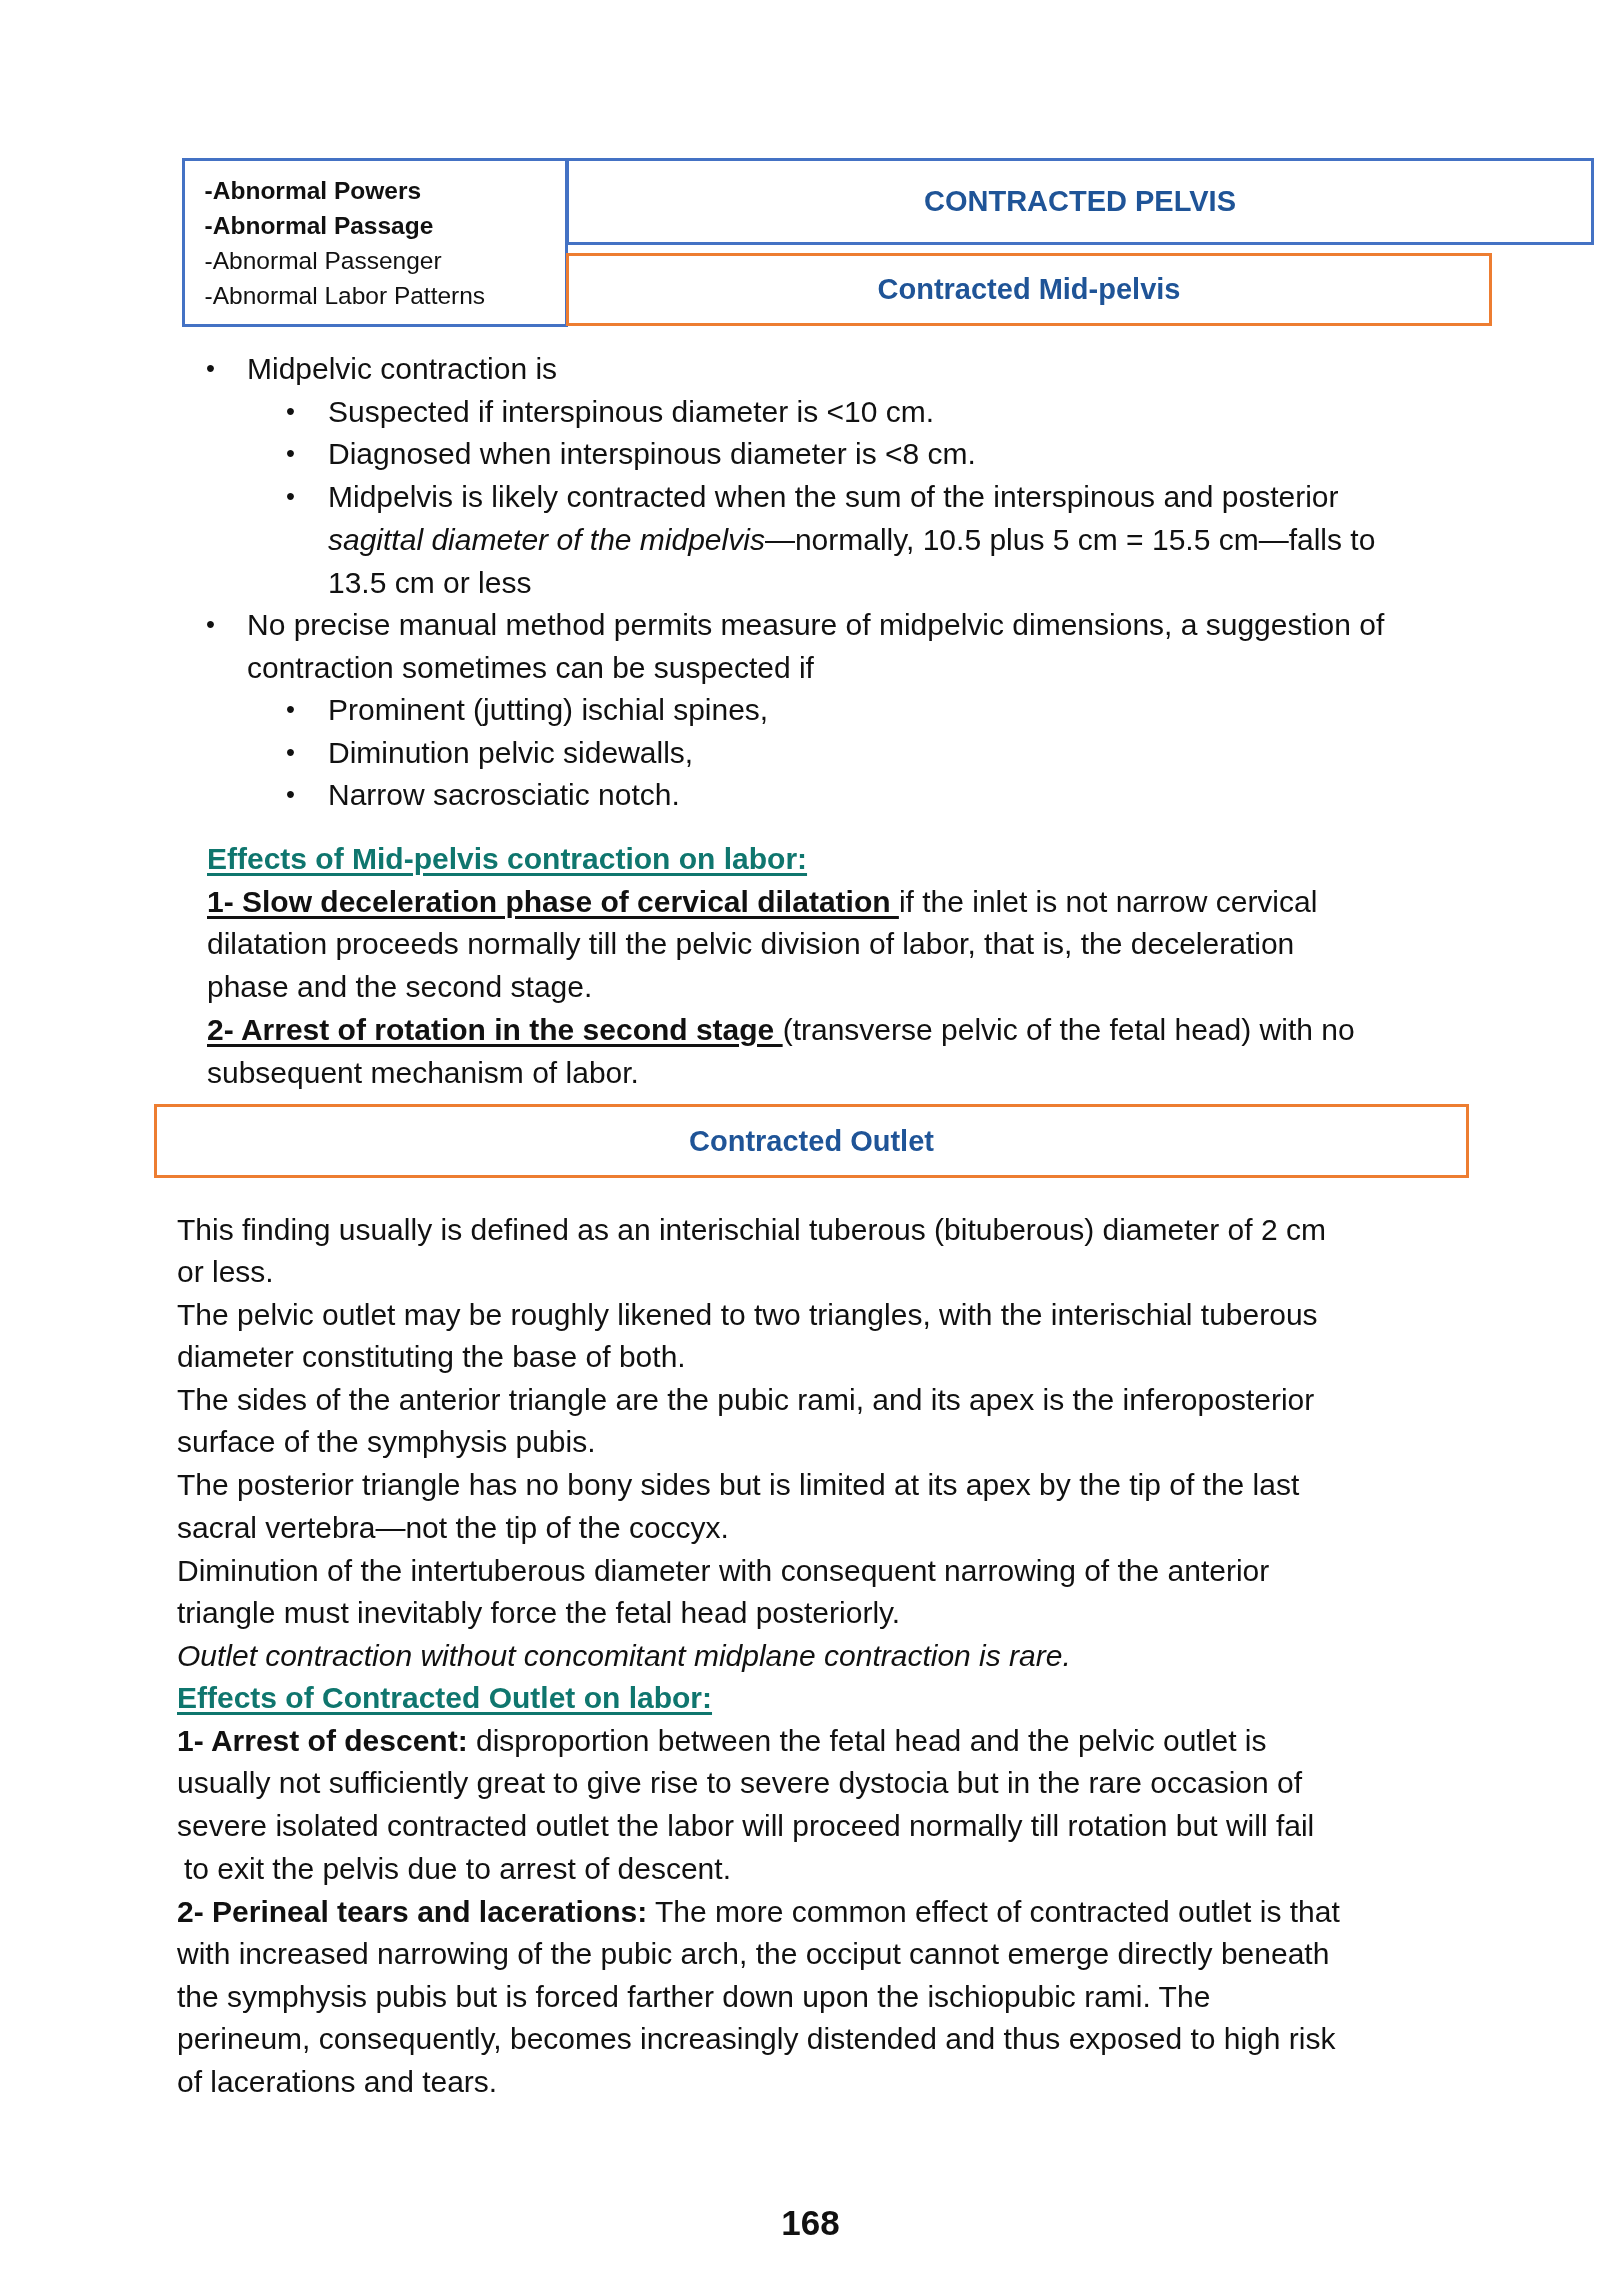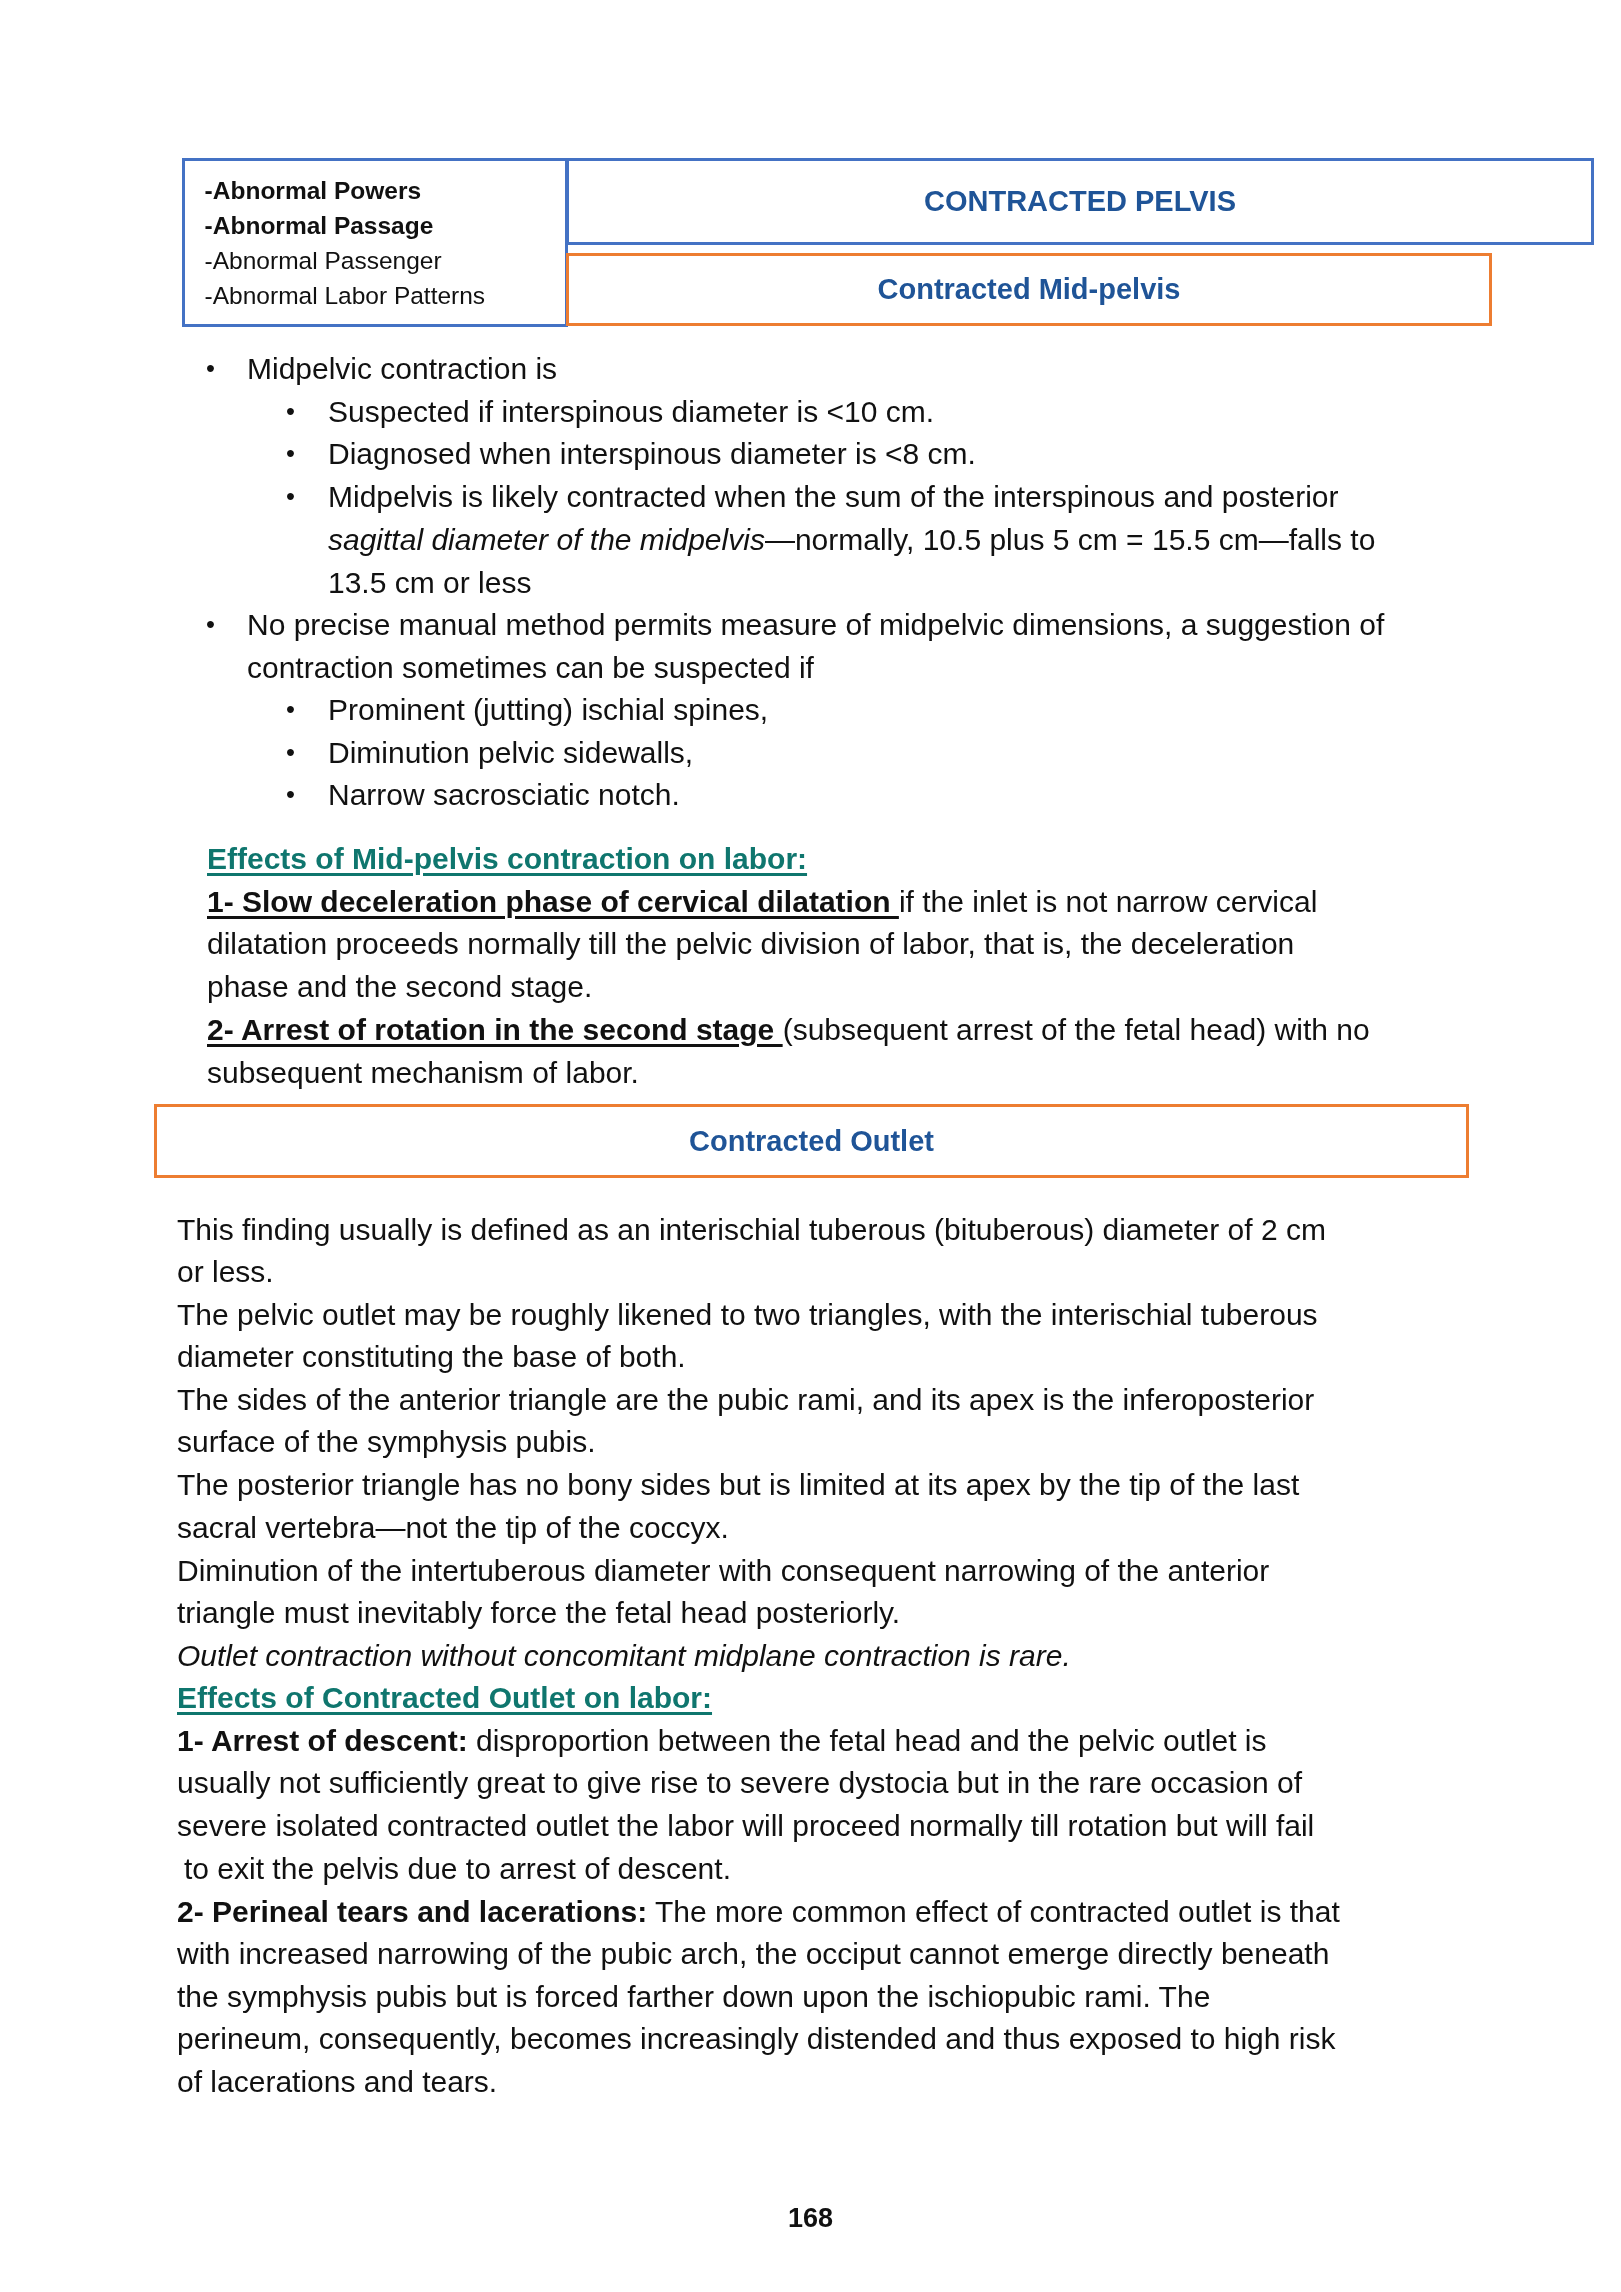--- a/index.html
+++ b/index.html
@@ -18,21 +18,21 @@
   .outlet-box { left:154px; top:1104px; width:1315px; height:74px;
                 display:flex; align-items:center; justify-content:center; }
   .heading { color:#1F5497; font-weight:bold; font-size:29px; }
   .line { position:absolute; font-size:30px; line-height:43px; white-space:nowrap; }
   .bullet { position:absolute; font-size:25.5px; line-height:43px; }
   .u { text-decoration:underline; text-decoration-thickness:2.9px; text-underline-offset:3.9px; }
   .blue-u { color:#0f766e; font-weight:bold; text-decoration:underline; text-decoration-thickness:2.9px; text-underline-offset:3.9px; }
   .b { font-weight:bold; }
   .i { font-style:italic; }
   .pagenum { position:absolute; left:0; width:1621px; top:2203px; text-align:center;
-             font-size:27px; font-weight:bold; font-family:"Liberation Sans", sans-serif; }
+             font-size:35px; font-weight:bold; font-family:"Liberation Sans", sans-serif; }
 </style>
 </head>
 <body>
 
 <div class="box blue-box nav-box">
   <div class="nav-item bold">-Abnormal Powers</div>
   <div class="nav-item bold">-Abnormal Passage</div>
   <div class="nav-item">-Abnormal Passenger</div>
   <div class="nav-item">-Abnormal Labor Patterns</div>
 </div>
@@ -65,21 +65,21 @@
 <div class="line" style="left:328px; top:688px;">Prominent (jutting) ischial spines,</div>
 <span class="bullet" style="left:286px; top:731px;">•</span>
 <div class="line" style="left:328px; top:731px;">Diminution pelvic sidewalls,</div>
 <span class="bullet" style="left:286px; top:773px;">•</span>
 <div class="line" style="left:328px; top:773px;">Narrow sacrosciatic notch.</div>
 
 <div class="line" style="left:207px; top:837px;"><span class="blue-u">Effects of Mid-pelvis contraction on labor:</span></div>
 <div class="line" style="left:207px; top:880px;"><span class="b u">1- Slow deceleration phase of cervical dilatation </span><span>if the inlet is not narrow cervical</span></div>
 <div class="line" style="left:207px; top:922px;">dilatation proceeds normally till the pelvic division of labor, that is, the deceleration</div>
 <div class="line" style="left:207px; top:965px;">phase and the second stage.</div>
-<div class="line" style="left:207px; top:1008px;"><span class="b u">2- Arrest of rotation in the second stage </span><span>(subsequent arrest of the fetal head) with no</span></div>
+<div class="line" style="left:207px; top:1008px;"><span class="b u">2- Arrest of rotation in the second stage </span><span>(transverse pelvic of the fetal head) with no</span></div>
 <div class="line" style="left:207px; top:1051px;">subsequent mechanism of labor.</div>
 
 <div class="box orange-box outlet-box">
   <span class="heading">Contracted Outlet</span>
 </div>
 
 <div class="line" style="left:177px; top:1208px;">This finding usually is defined as an interischial tuberous (bituberous) diameter of 2 cm</div>
 <div class="line" style="left:177px; top:1250px;">or less.</div>
 <div class="line" style="left:177px; top:1293px;">The pelvic outlet may be roughly likened to two triangles, with the interischial tuberous</div>
 <div class="line" style="left:177px; top:1335px;">diameter constituting the base of both.</div>

